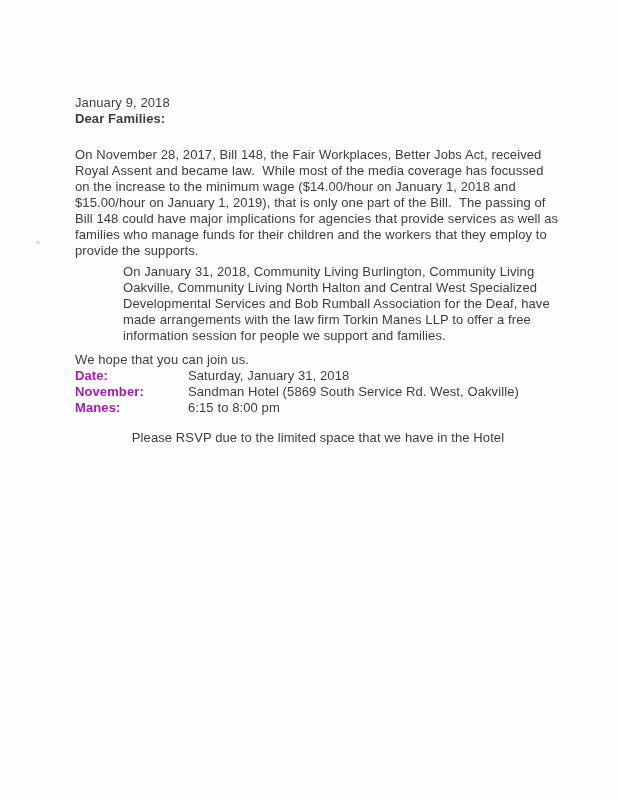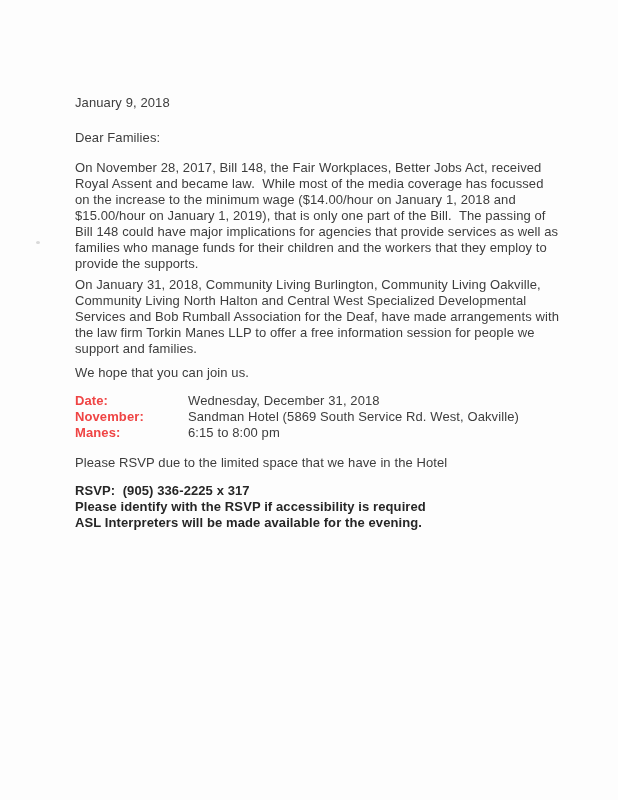--- a/index.html
+++ b/index.html
@@ -19,35 +19,35 @@
   .content {
     position: absolute;
     left: 75px;
     top: 95px;
     width: 486px;
     font-size: 13px;
     line-height: 16px;
     letter-spacing: 0.1px;
   }
   .block { white-space: pre-wrap; }
-  .letter-date   { margin-bottom: 19px; }
-  .salutation    { margin-bottom: 14px; }
+  .letter-date   { }
+  .salutation    { margin-bottom: 20px; font-weight: bold; }
   .para-1        { margin-bottom: 5px; }
-  .para-2        { margin-bottom: 8px; }
-  .hope-line     { margin-bottom: 12px; }
+  .para-2        { margin-bottom: 8px; margin-left: 48px; }
+  .hope-line     { }
   .details-block { margin-bottom: 14px; }
   .detail-row { display: flex; }
   .detail-label {
     width: 113px;
     flex: 0 0 113px;
     font-weight: bold;
-    color: #ef4444;
+    color: #a21caf;
   }
   .detail-value { flex: 1; }
-  .rsvp-note { margin-bottom: 12px; }
+  .rsvp-note { margin-bottom: 12px; text-align: center; }
   .rsvp-bold-block {
     font-weight: bold;
     color: #262626;
   }
   .scan-artifact {
     position: absolute;
     left: 36px;
     top: 241px;
     width: 4px;
     height: 3px;
@@ -70,34 +70,29 @@
 
     <div class="block para-1">On November 28, 2017, Bill 148, the Fair Workplaces, Better Jobs Act, received Royal Assent and became law.  While most of the media coverage has focussed on the increase to the minimum wage ($14.00/hour on January 1, 2018 and $15.00/hour on January 1, 2019), that is only one part of the Bill.  The passing of Bill 148 could have major implications for agencies that provide services as well as families who manage funds for their children and the workers that they employ to provide the supports.</div>
 
     <div class="block para-2">On January 31, 2018, Community Living Burlington, Community Living Oakville, Community Living North Halton and Central West Specialized Developmental Services and Bob Rumball Association for the Deaf, have made arrangements with the law firm Torkin Manes LLP to offer a free information session for people we support and families.</div>
 
     <div class="block hope-line">We hope that you can join us.</div>
 
     <div class="details-block">
       <div class="detail-row">
         <span class="detail-label">Date:</span>
-        <span class="detail-value">Wednesday, December 31, 2018</span>
+        <span class="detail-value">Saturday, January 31, 2018</span>
       </div>
       <div class="detail-row">
         <span class="detail-label">November:</span>
         <span class="detail-value">Sandman Hotel (5869 South Service Rd. West, Oakville)</span>
       </div>
       <div class="detail-row">
         <span class="detail-label">Manes:</span>
         <span class="detail-value">6:15 to 8:00 pm</span>
       </div>
     </div>
 
     <div class="block rsvp-note">Please RSVP due to the limited space that we have in the Hotel</div>
 
-    <div class="rsvp-bold-block">
-      <div class="block">RSVP:  (905) 336-2225 x 317</div>
-      <div class="block">Please identify with the RSVP if accessibility is required</div>
-      <div class="block">ASL Interpreters will be made available for the evening.</div>
-    </div>
 
   </div>
 </div>
 
 </body></html>

